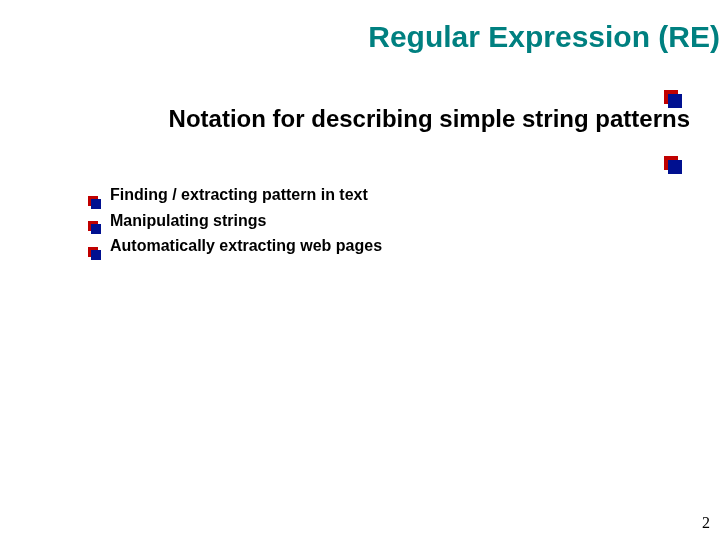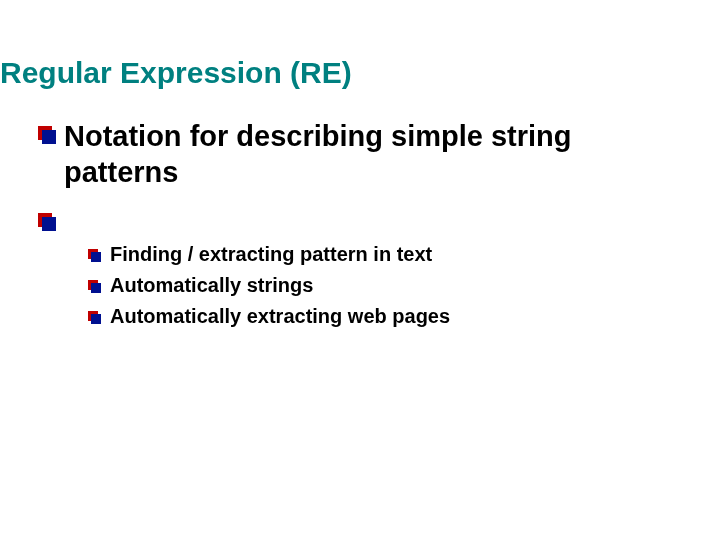--- a/index.html
+++ b/index.html
@@ -16,41 +16,41 @@
   .slide {
     width: 720px;
     height: 540px;
     position: relative;
     box-sizing: border-box;
   }
   .title {
     color: #008080;
     font-weight: bold;
     font-size: 30px;
-    text-align: left;
-    padding-top: 8px;
+    text-align: right;
+    padding-top: 20px;
     padding-bottom: 28px;
-    margin-top: 48px;
   }
   .content {
     padding-left: 38px;
     padding-right: 30px;
   }
   .l1 {
     display: flex;
-    align-items: flex-start;
-    font-size: 29px;
+    align-items: flex-end;
+    font-size: 24px;
     font-weight: bold;
     margin-bottom: 14px;
     line-height: 1.25;
+    flex-direction: column;
   }
   .l2 {
     display: flex;
-    align-items: flex-start;
-    font-size: 20px;
+    align-items: flex-end;
+    font-size: 16px;
     font-weight: bold;
     margin-left: 50px;
     margin-bottom: 4px;
     line-height: 1.35;
   }
   .bullet {
     flex: 0 0 auto;
     margin-right: 12px;
     margin-top: 6px;
   }
@@ -120,21 +120,21 @@
       <span class="bullet bullet-large"></span>
     </div>
 
     <div class="l2">
       <span class="bullet bullet-small"></span>
       <span>Finding / extracting pattern in text</span>
     </div>
 
     <div class="l2">
       <span class="bullet bullet-small"></span>
-      <span>Automatically strings</span>
+      <span>Manipulating strings</span>
     </div>
 
     <div class="l2">
       <span class="bullet bullet-small"></span>
       <span>Automatically extracting web pages</span>
     </div>
 
   </div>
 
   <div class="page-number">2</div>

